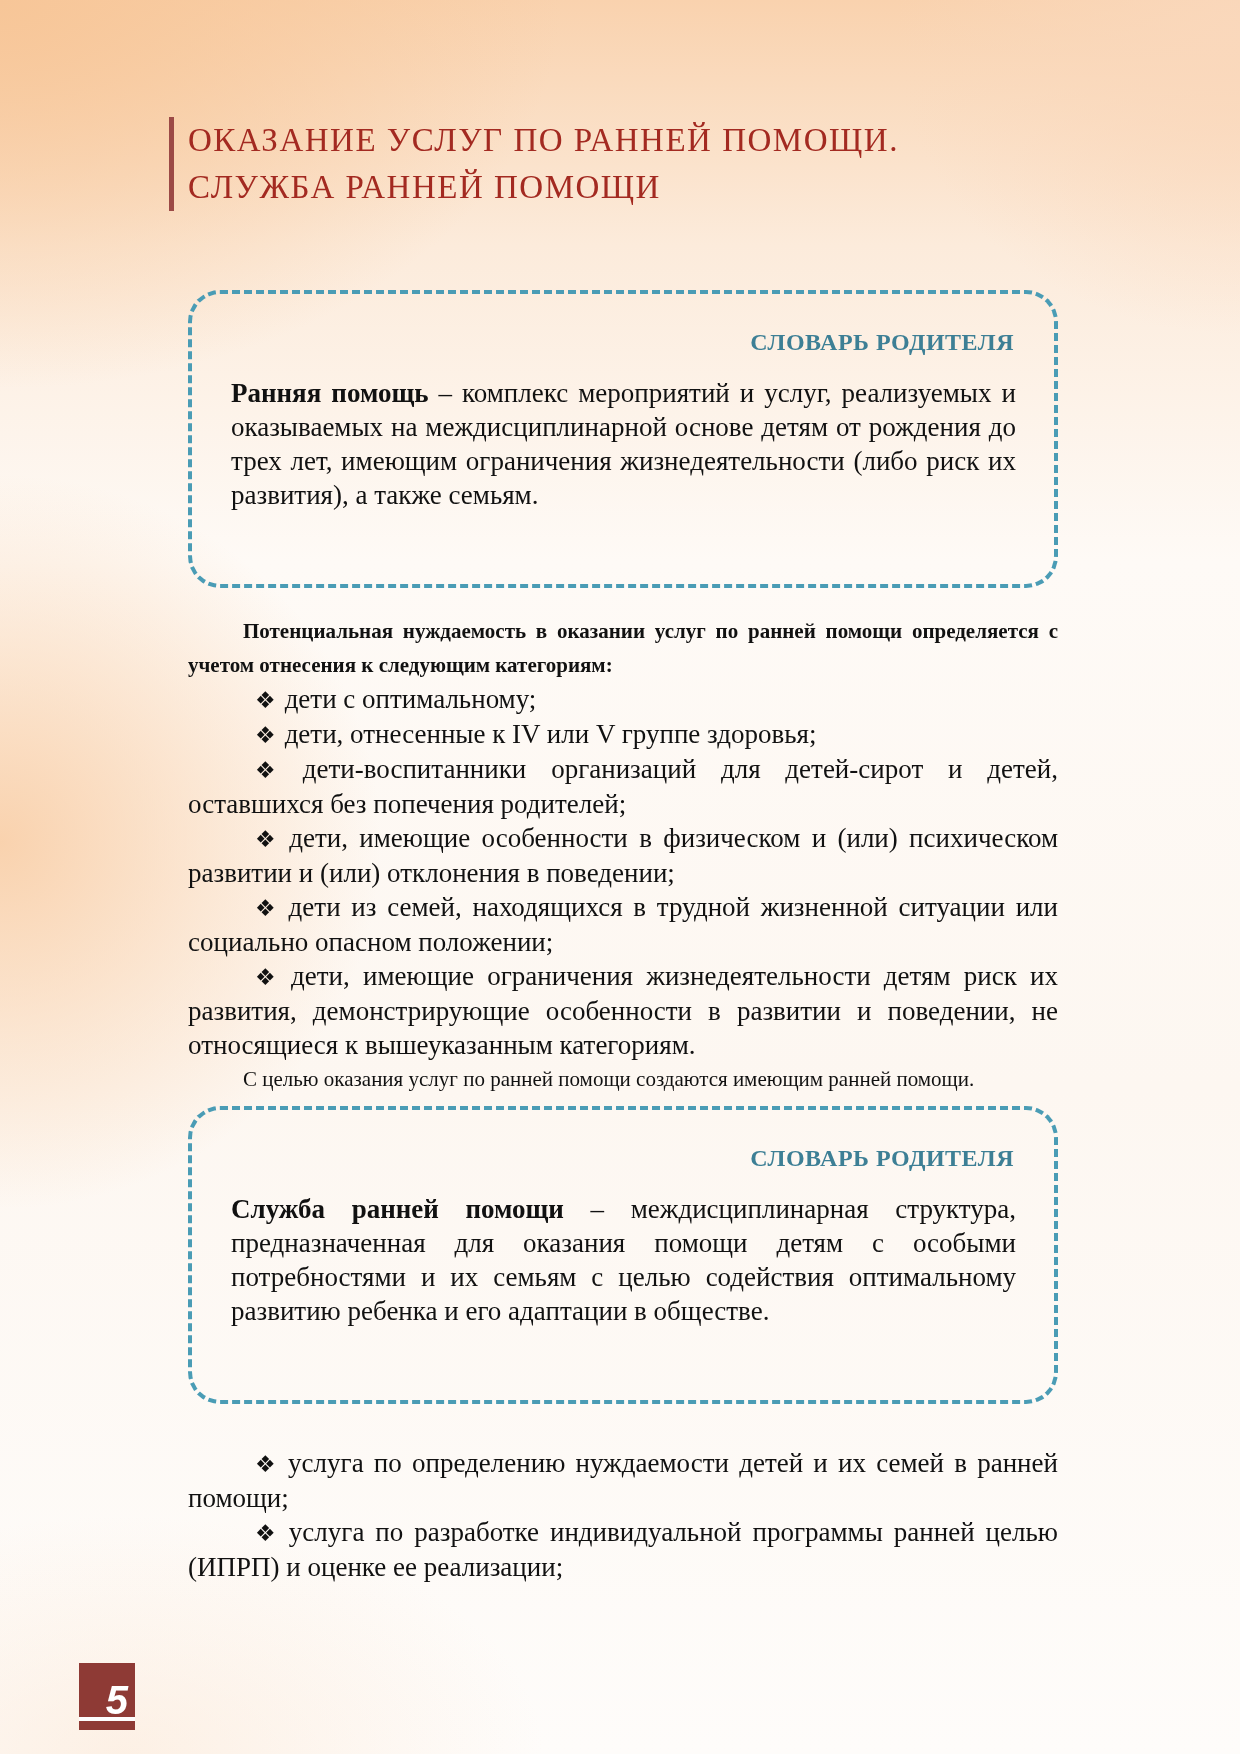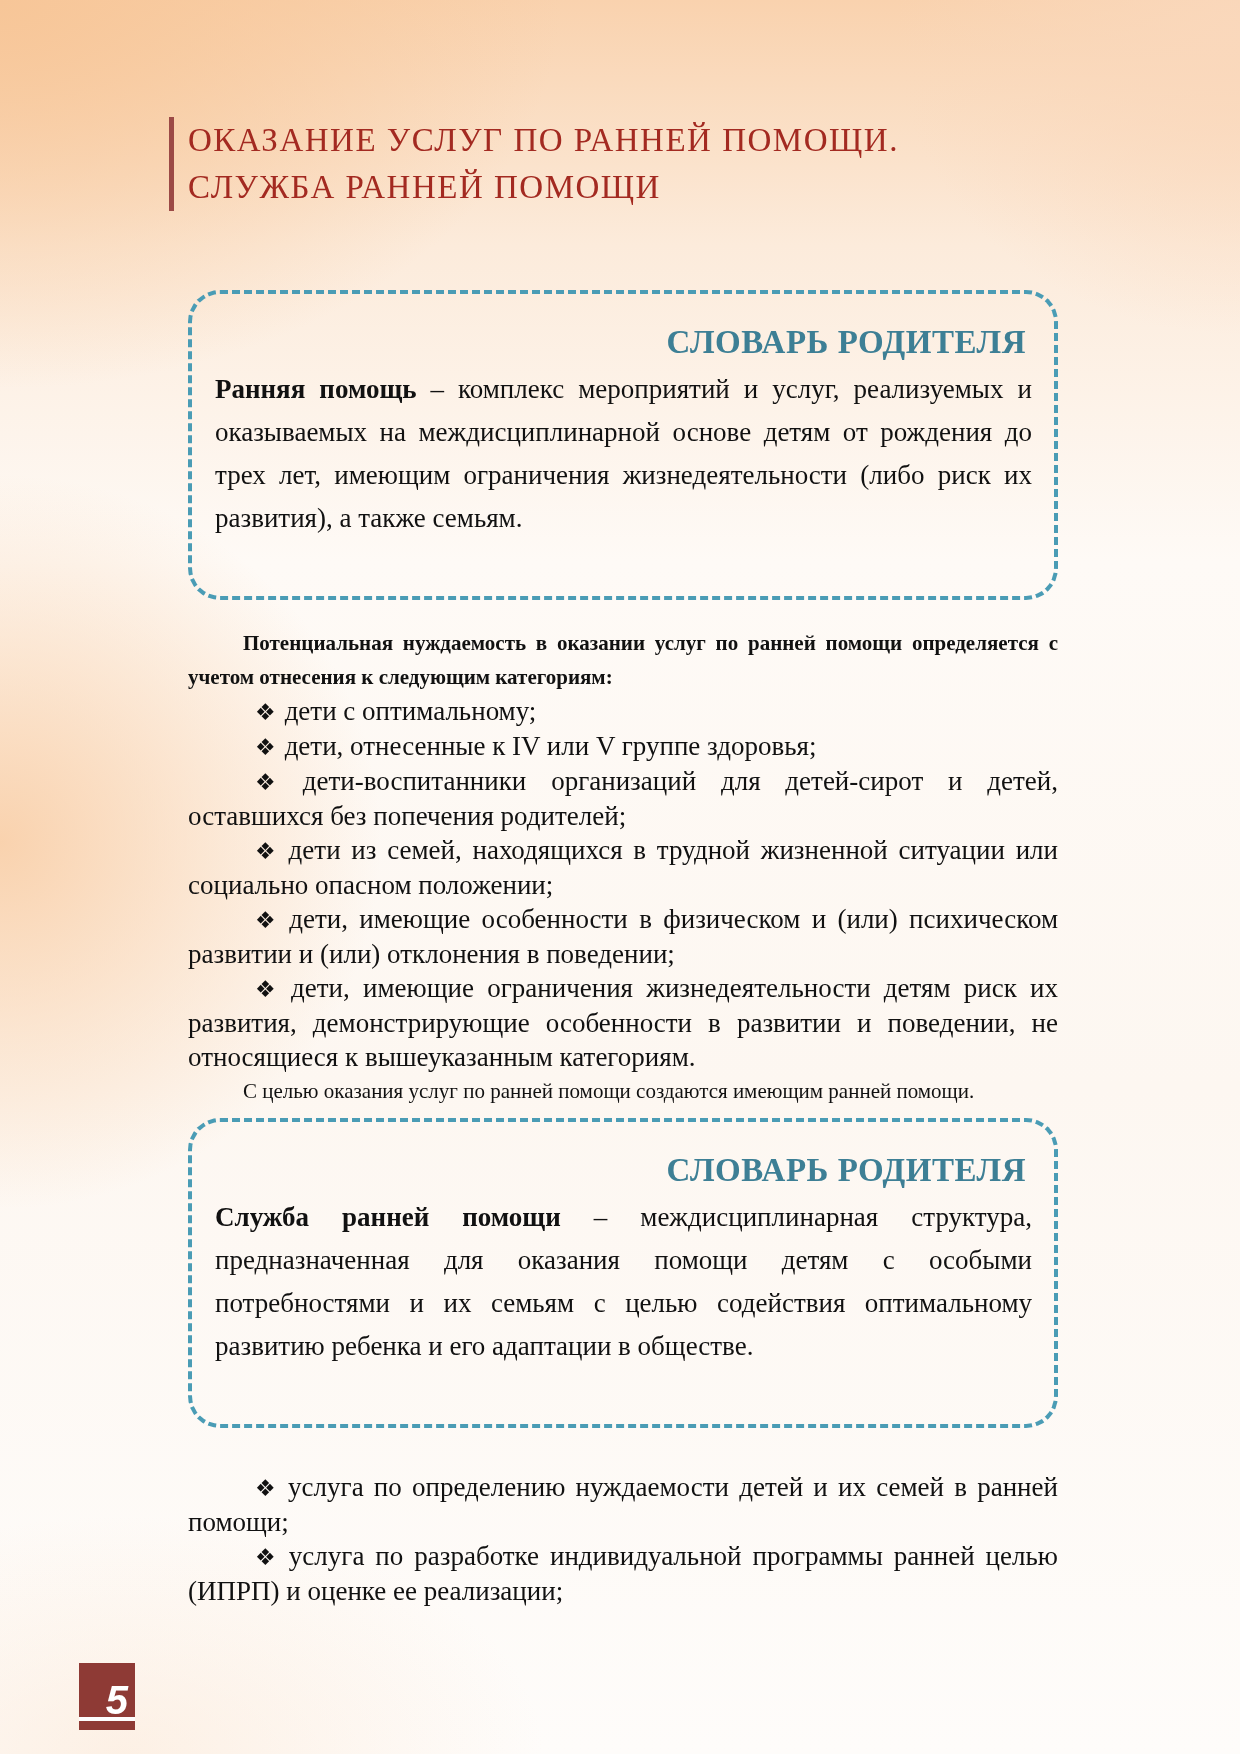--- a/index.html
+++ b/index.html
@@ -40,29 +40,29 @@
     border:4px dashed #4a9cb5;
     border-radius:32px;
     padding:30px 22px 56px 23px;
     margin-top:79px;
   }
   .glossary.second{ margin-top:10px; }
   .glossary-header{
     text-align:right;
     color:#3d7f95;
     font-weight:700;
-    font-size:33px;
+    font-size:24px;
     line-height:36px;
     letter-spacing:0.5px;
-    margin:0 6px 8px 0;
+    margin:0 18px 8px 0;
   }
   .glossary-text{
-    margin:0;
+    margin:16px;
     font-size:27px;
-    line-height:43px;
+    line-height:34px;
     text-align:justify;
   }
   .glossary-text b{ font-weight:700; }
   
   .body-text{ margin-top:26px; }
   .body-text.after-box{ margin-top:42px; }
   p.para{
     margin:0;
     font-size:21px;
     line-height:34px;
@@ -119,22 +119,22 @@
     <div class="glossary">
       <div class="glossary-header">СЛОВАРЬ РОДИТЕЛЯ</div>
       <p class="glossary-text"><b>Ранняя помощь</b><span> – комплекс мероприятий и услуг, реализуемых и оказываемых на междисциплинарной основе детям от рождения до трех лет, имеющим ограничения жизнедеятельности (либо риск их развития), а также семьям.</span></p>
     </div>
 
     <div class="body-text">
       <p class="para bold">Потенциальная нуждаемость в оказании услуг по ранней помощи определяется с учетом отнесения к следующим категориям:</p>
       <p class="li"><span class="mk">❖</span><span>дети с оптимальному;</span></p>
       <p class="li"><span class="mk">❖</span><span>дети, отнесенные к IV или V группе здоровья;</span></p>
       <p class="li"><span class="mk">❖</span><span>дети-воспитанники организаций для детей-сирот и детей, оставшихся без попечения родителей;</span></p>
+      <p class="li"><span class="mk">❖</span><span>дети, имеющие особенности в физическом и (или) психическом развитии и (или) отклонения в поведении;</span></p>
       <p class="li"><span class="mk">❖</span><span>дети из семей, находящихся в трудной жизненной ситуации или социально опасном положении;</span></p>
-      <p class="li"><span class="mk">❖</span><span>дети, имеющие особенности в физическом и (или) психическом развитии и (или) отклонения в поведении;</span></p>
       <p class="li"><span class="mk">❖</span><span>дети, имеющие ограничения жизнедеятельности детям риск их развития, демонстрирующие особенности в развитии и поведении, не относящиеся к вышеуказанным категориям.</span></p>
       <p class="para">С целью оказания услуг по ранней помощи создаются имеющим ранней помощи.</p>
     </div>
 
     <div class="glossary second">
       <div class="glossary-header">СЛОВАРЬ РОДИТЕЛЯ</div>
       <p class="glossary-text"><b>Служба ранней помощи</b><span> – междисциплинарная структура, предназначенная для оказания помощи детям с особыми потребностями и их семьям с целью содействия оптимальному развитию ребенка и его адаптации в обществе.</span></p>
     </div>
 
     <div class="body-text after-box">

